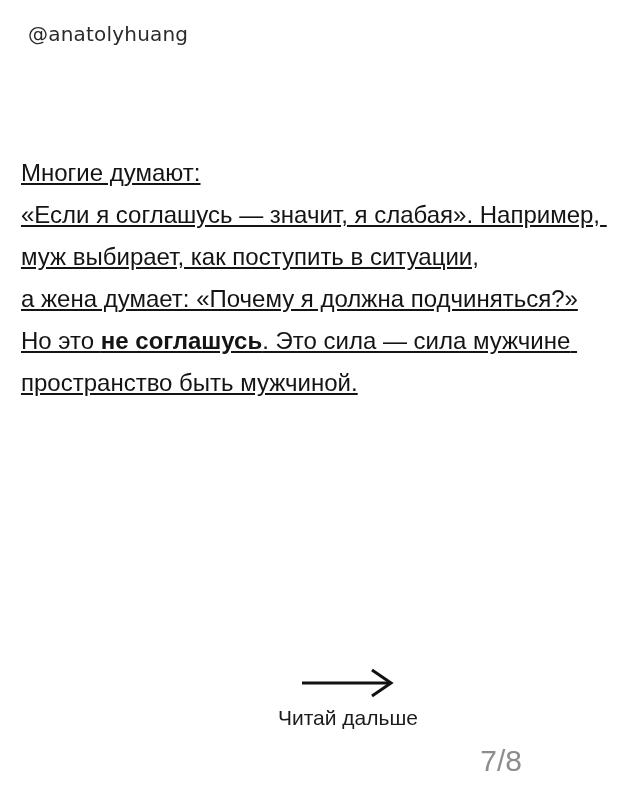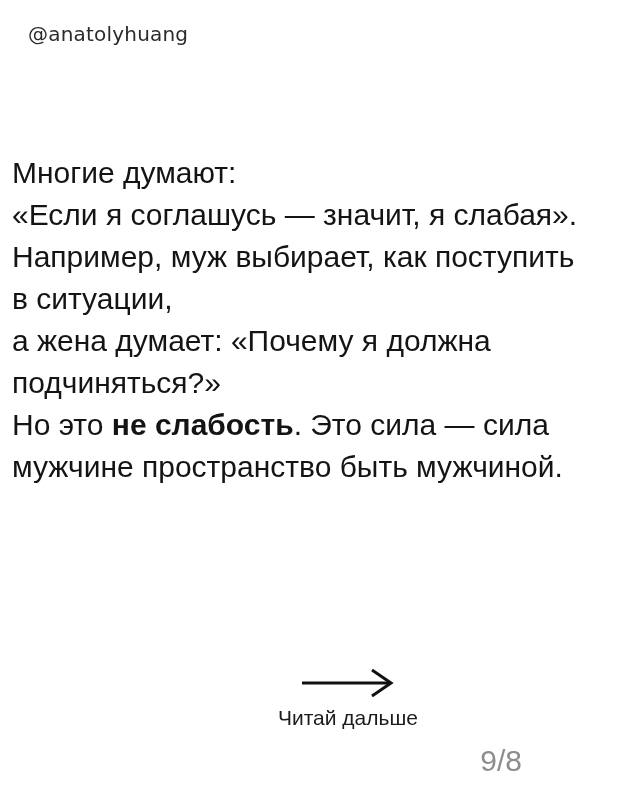--- a/index.html
+++ b/index.html
@@ -26,27 +26,28 @@
     top: 22px;
     left: 28px;
     font-size: 20px;
     color: #2b2b2b;
     letter-spacing: 0.2px;
     font-family: "DejaVu Sans", sans-serif;
   }
   .body-text {
     position: absolute;
     top: 152px;
-    left: 12px;
+    left: 21px;
     width: 584px;
-    font-size: 30px;
+    font-size: 24px;
     line-height: 42px;
     color: #141414;
     white-space: pre-wrap;
     font-family: "Liberation Sans", sans-serif;
+    text-decoration: underline;
   }
   .body-text .b {
     font-weight: bold;
   }
   .cta {
     position: absolute;
     left: 0;
     top: 660px;
     width: 640px;
     text-align: center;
@@ -80,27 +81,27 @@
 </head>
 <body>
 
 <div class="slide">
 
   <div class="handle">@anatolyhuang</div>
 
   <div class="body-text"><span>Многие думают:
 «Если я соглашусь — значит, я слабая». Например, муж выбирает, как поступить в ситуации,
 а жена думает: «Почему я должна подчиняться?»
-Но это </span><span class="b">не слабость</span><span>. Это сила — сила мужчине пространство быть мужчиной.</span></div>
+Но это </span><span class="b">не соглашусь</span><span>. Это сила — сила мужчине пространство быть мужчиной.</span></div>
 
   <div class="cta">
     <span class="arrow-wrap">
       <svg class="arrow-svg" width="100" height="34" viewBox="0 0 100 34" xmlns="http://www.w3.org/2000/svg" aria-hidden="true">
         <line x1="4" y1="17" x2="92" y2="17" stroke="#111111" stroke-width="3"></line>
         <polyline points="74,4 93,17 74,30" fill="none" stroke="#111111" stroke-width="3"></polyline>
       </svg>
     </span>
     <span class="cta-label">Читай дальше</span>
   </div>
 
-  <div class="page-counter">9/8</div>
+  <div class="page-counter">7/8</div>
 
 </div>
 
 </body></html>

